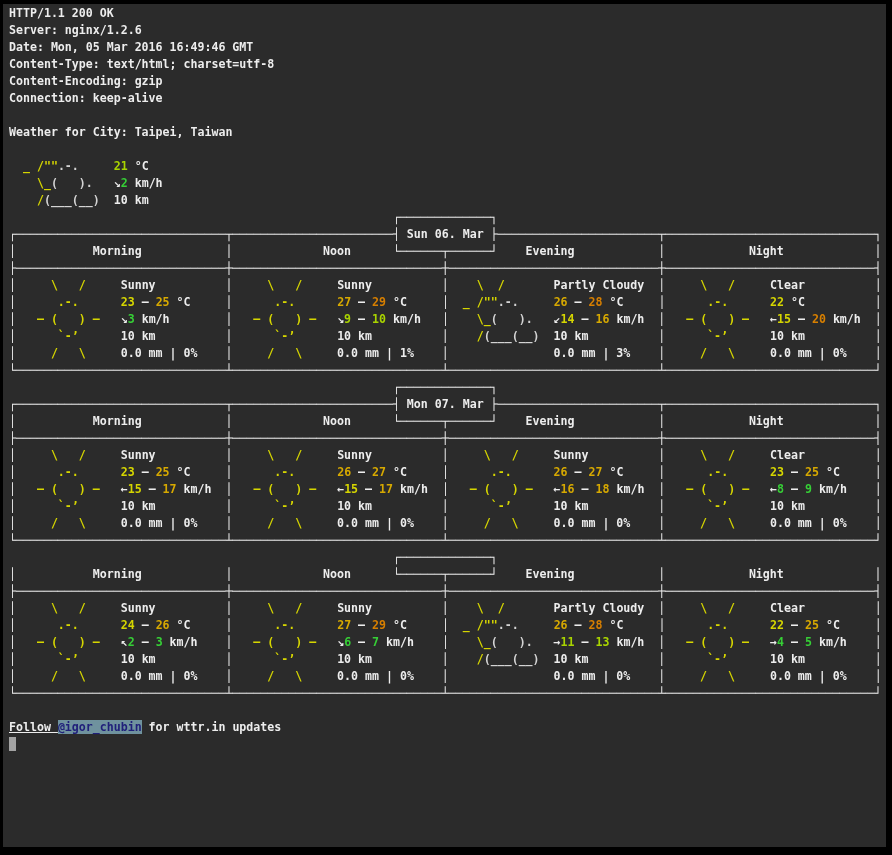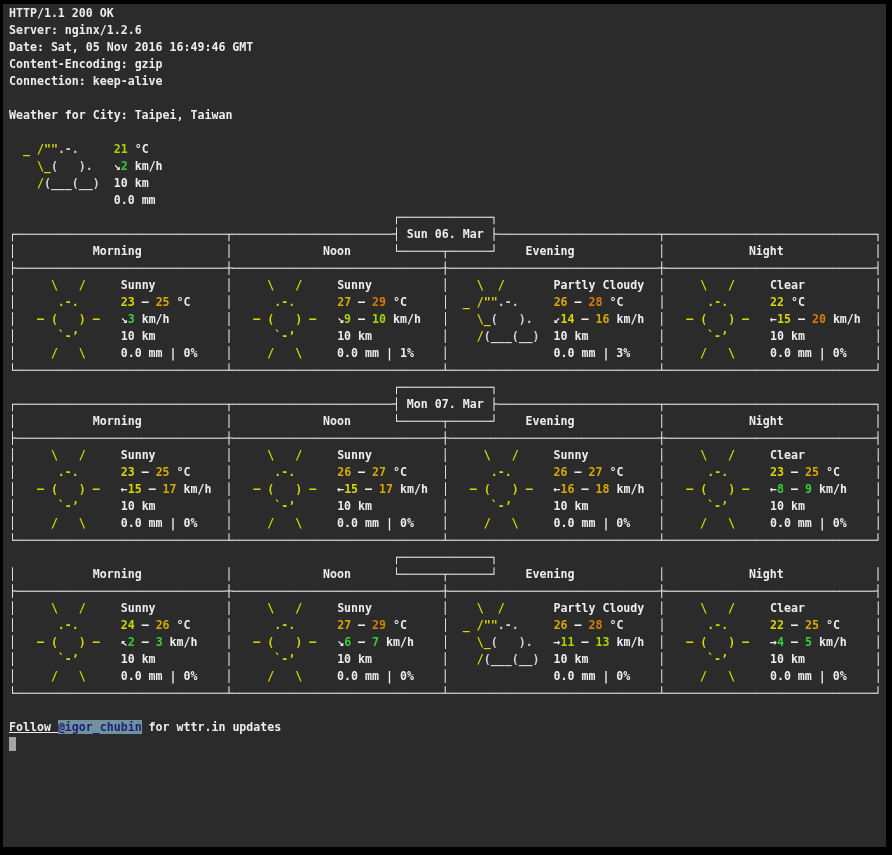--- a/index.html
+++ b/index.html
@@ -38,30 +38,30 @@
   }
   .minibuffer { height: 10px; }
 </style>
 </head>
 <body>
 
 <div class="terminal">
   <div class="buffer" style="color: rgb(237, 237, 237);">
       <div class="line"><span style="color: rgb(237, 237, 237);">HTTP/1.1 200 OK</span></div>
       <div class="line"><span style="color: rgb(237, 237, 237);">Server: nginx/1.2.6</span></div>
-      <div class="line"><span style="color: rgb(237, 237, 237);">Date: Sat, 05 Nov 2016 16:49:46 GMT</span></div>
+      <div class="line"><span style="color: rgb(237, 237, 237);">Date: Mon, 05 Mar 2016 16:49:46 GMT</span></div>
+      <div class="line"><span style="color: rgb(237, 237, 237);">Content-Type: text/html; charset=utf-8</span></div>
       <div class="line"><span style="color: rgb(237, 237, 237);">Content-Encoding: gzip</span></div>
       <div class="line"><span style="color: rgb(237, 237, 237);">Connection: keep-alive</span></div>
       <div class="line"></div>
       <div class="line"><span style="color: rgb(237, 237, 237);">Weather for City: Taipei, Taiwan</span></div>
       <div class="line"></div>
       <div class="line"><span style="color: rgb(237, 237, 237);"> </span><span style="color: rgb(214, 214, 0);"> _ /""</span><span style="color: rgb(212, 212, 212);">.-.    </span><span style="color: rgb(237, 237, 237);"> </span><span style="color: rgb(169, 212, 0);">21</span><span style="color: rgb(237, 237, 237);"> °C</span><span style="color: rgb(237, 237, 237);">          </span></div>
       <div class="line"><span style="color: rgb(237, 237, 237);"> </span><span style="color: rgb(214, 214, 0);">   \_</span><span style="color: rgb(212, 212, 212);">(   ).  </span><span style="color: rgb(237, 237, 237);"> </span><span style="color: rgb(237, 237, 237);">↘</span><span style="color: rgb(54, 207, 54);">2</span><span style="color: rgb(237, 237, 237);"> km/h</span><span style="color: rgb(237, 237, 237);">        </span></div>
       <div class="line"><span style="color: rgb(237, 237, 237);"> </span><span style="color: rgb(214, 214, 0);">   /</span><span style="color: rgb(212, 212, 212);">(___(__) </span><span style="color: rgb(237, 237, 237);"> </span><span style="color: rgb(237, 237, 237);">10 km</span><span style="color: rgb(237, 237, 237);">          </span></div>
-      <div class="line"><span style="color: rgb(237, 237, 237);"> </span><span style="color: rgb(212, 212, 212);">             </span><span style="color: rgb(237, 237, 237);"> </span><span style="color: rgb(237, 237, 237);">0.0 mm</span><span style="color: rgb(237, 237, 237);">         </span></div>
       <div class="line"><span style="color: rgb(237, 237, 237);">                                                       ┌─────────────┐</span></div>
       <div class="line"><span style="color: rgb(237, 237, 237);">┌──────────────────────────────┬───────────────────────┤ Sun 06. Mar ├───────────────────────┬──────────────────────────────┐</span></div>
       <div class="line"><span style="color: rgb(237, 237, 237);">│           Morning            │             Noon      └──────┬──────┘    Evening            │            Night             │</span></div>
       <div class="line"><span style="color: rgb(237, 237, 237);">├──────────────────────────────┼──────────────────────────────┼──────────────────────────────┼──────────────────────────────┤</span></div>
       <div class="line"><span style="color: rgb(237, 237, 237);">│</span><span style="color: rgb(237, 237, 237);"> </span><span style="color: rgb(214, 214, 0);">    \   /    </span><span style="color: rgb(237, 237, 237);"> </span><span style="color: rgb(237, 237, 237);">Sunny</span><span style="color: rgb(237, 237, 237);">          </span><span style="color: rgb(237, 237, 237);">│</span><span style="color: rgb(237, 237, 237);"> </span><span style="color: rgb(214, 214, 0);">    \   /    </span><span style="color: rgb(237, 237, 237);"> </span><span style="color: rgb(237, 237, 237);">Sunny</span><span style="color: rgb(237, 237, 237);">          </span><span style="color: rgb(237, 237, 237);">│</span><span style="color: rgb(237, 237, 237);"> </span><span style="color: rgb(214, 214, 0);">   \  /</span><span style="color: rgb(212, 212, 212);">      </span><span style="color: rgb(237, 237, 237);"> </span><span style="color: rgb(237, 237, 237);">Partly Cloudy</span><span style="color: rgb(237, 237, 237);">  </span><span style="color: rgb(237, 237, 237);">│</span><span style="color: rgb(237, 237, 237);"> </span><span style="color: rgb(214, 214, 0);">    \   /    </span><span style="color: rgb(237, 237, 237);"> </span><span style="color: rgb(237, 237, 237);">Clear</span><span style="color: rgb(237, 237, 237);">          </span><span style="color: rgb(237, 237, 237);">│</span></div>
       <div class="line"><span style="color: rgb(237, 237, 237);">│</span><span style="color: rgb(237, 237, 237);"> </span><span style="color: rgb(214, 214, 0);">     .-.     </span><span style="color: rgb(237, 237, 237);"> </span><span style="color: rgb(214, 214, 0);">23</span><span style="color: rgb(237, 237, 237);"> – </span><span style="color: rgb(215, 169, 0);">25</span><span style="color: rgb(237, 237, 237);"> °C</span><span style="color: rgb(237, 237, 237);">     </span><span style="color: rgb(237, 237, 237);">│</span><span style="color: rgb(237, 237, 237);"> </span><span style="color: rgb(214, 214, 0);">     .-.     </span><span style="color: rgb(237, 237, 237);"> </span><span style="color: rgb(215, 169, 0);">27</span><span style="color: rgb(237, 237, 237);"> – </span><span style="color: rgb(215, 127, 0);">29</span><span style="color: rgb(237, 237, 237);"> °C</span><span style="color: rgb(237, 237, 237);">     </span><span style="color: rgb(237, 237, 237);">│</span><span style="color: rgb(237, 237, 237);"> </span><span style="color: rgb(214, 214, 0);"> _ /""</span><span style="color: rgb(212, 212, 212);">.-.    </span><span style="color: rgb(237, 237, 237);"> </span><span style="color: rgb(215, 169, 0);">26</span><span style="color: rgb(237, 237, 237);"> – </span><span style="color: rgb(215, 127, 0);">28</span><span style="color: rgb(237, 237, 237);"> °C</span><span style="color: rgb(237, 237, 237);">     </span><span style="color: rgb(237, 237, 237);">│</span><span style="color: rgb(237, 237, 237);"> </span><span style="color: rgb(214, 214, 0);">     .-.     </span><span style="color: rgb(237, 237, 237);"> </span><span style="color: rgb(214, 214, 0);">22</span><span style="color: rgb(237, 237, 237);"> °C</span><span style="color: rgb(237, 237, 237);">          </span><span style="color: rgb(237, 237, 237);">│</span></div>
       <div class="line"><span style="color: rgb(237, 237, 237);">│</span><span style="color: rgb(237, 237, 237);"> </span><span style="color: rgb(214, 214, 0);">  – (   ) –  </span><span style="color: rgb(237, 237, 237);"> </span><span style="color: rgb(237, 237, 237);">↘</span><span style="color: rgb(54, 207, 54);">3</span><span style="color: rgb(237, 237, 237);"> km/h</span><span style="color: rgb(237, 237, 237);">        </span><span style="color: rgb(237, 237, 237);">│</span><span style="color: rgb(237, 237, 237);"> </span><span style="color: rgb(214, 214, 0);">  – (   ) –  </span><span style="color: rgb(237, 237, 237);"> </span><span style="color: rgb(237, 237, 237);">↘</span><span style="color: rgb(169, 212, 0);">9</span><span style="color: rgb(237, 237, 237);"> – </span><span style="color: rgb(169, 212, 0);">10</span><span style="color: rgb(237, 237, 237);"> km/h</span><span style="color: rgb(237, 237, 237);">   </span><span style="color: rgb(237, 237, 237);">│</span><span style="color: rgb(237, 237, 237);"> </span><span style="color: rgb(214, 214, 0);">   \_</span><span style="color: rgb(212, 212, 212);">(   ).  </span><span style="color: rgb(237, 237, 237);"> </span><span style="color: rgb(237, 237, 237);">↙</span><span style="color: rgb(214, 214, 0);">14</span><span style="color: rgb(237, 237, 237);"> – </span><span style="color: rgb(215, 169, 0);">16</span><span style="color: rgb(237, 237, 237);"> km/h</span><span style="color: rgb(237, 237, 237);">  </span><span style="color: rgb(237, 237, 237);">│</span><span style="color: rgb(237, 237, 237);"> </span><span style="color: rgb(214, 214, 0);">  – (   ) –  </span><span style="color: rgb(237, 237, 237);"> </span><span style="color: rgb(237, 237, 237);">←</span><span style="color: rgb(214, 214, 0);">15</span><span style="color: rgb(237, 237, 237);"> – </span><span style="color: rgb(215, 127, 0);">20</span><span style="color: rgb(237, 237, 237);"> km/h</span><span style="color: rgb(237, 237, 237);">  </span><span style="color: rgb(237, 237, 237);">│</span></div>
       <div class="line"><span style="color: rgb(237, 237, 237);">│</span><span style="color: rgb(237, 237, 237);"> </span><span style="color: rgb(214, 214, 0);">     `-’     </span><span style="color: rgb(237, 237, 237);"> </span><span style="color: rgb(237, 237, 237);">10 km</span><span style="color: rgb(237, 237, 237);">          </span><span style="color: rgb(237, 237, 237);">│</span><span style="color: rgb(237, 237, 237);"> </span><span style="color: rgb(214, 214, 0);">     `-’     </span><span style="color: rgb(237, 237, 237);"> </span><span style="color: rgb(237, 237, 237);">10 km</span><span style="color: rgb(237, 237, 237);">          </span><span style="color: rgb(237, 237, 237);">│</span><span style="color: rgb(237, 237, 237);"> </span><span style="color: rgb(214, 214, 0);">   /</span><span style="color: rgb(212, 212, 212);">(___(__) </span><span style="color: rgb(237, 237, 237);"> </span><span style="color: rgb(237, 237, 237);">10 km</span><span style="color: rgb(237, 237, 237);">          </span><span style="color: rgb(237, 237, 237);">│</span><span style="color: rgb(237, 237, 237);"> </span><span style="color: rgb(214, 214, 0);">     `-’     </span><span style="color: rgb(237, 237, 237);"> </span><span style="color: rgb(237, 237, 237);">10 km</span><span style="color: rgb(237, 237, 237);">          </span><span style="color: rgb(237, 237, 237);">│</span></div>
       <div class="line"><span style="color: rgb(237, 237, 237);">│</span><span style="color: rgb(237, 237, 237);"> </span><span style="color: rgb(214, 214, 0);">    /   \    </span><span style="color: rgb(237, 237, 237);"> </span><span style="color: rgb(237, 237, 237);">0.0 mm | 0%</span><span style="color: rgb(237, 237, 237);">    </span><span style="color: rgb(237, 237, 237);">│</span><span style="color: rgb(237, 237, 237);"> </span><span style="color: rgb(214, 214, 0);">    /   \    </span><span style="color: rgb(237, 237, 237);"> </span><span style="color: rgb(237, 237, 237);">0.0 mm | 1%</span><span style="color: rgb(237, 237, 237);">    </span><span style="color: rgb(237, 237, 237);">│</span><span style="color: rgb(237, 237, 237);"> </span><span style="color: rgb(212, 212, 212);">             </span><span style="color: rgb(237, 237, 237);"> </span><span style="color: rgb(237, 237, 237);">0.0 mm | 3%</span><span style="color: rgb(237, 237, 237);">    </span><span style="color: rgb(237, 237, 237);">│</span><span style="color: rgb(237, 237, 237);"> </span><span style="color: rgb(214, 214, 0);">    /   \    </span><span style="color: rgb(237, 237, 237);"> </span><span style="color: rgb(237, 237, 237);">0.0 mm | 0%</span><span style="color: rgb(237, 237, 237);">    </span><span style="color: rgb(237, 237, 237);">│</span></div>
       <div class="line"><span style="color: rgb(237, 237, 237);">└──────────────────────────────┴──────────────────────────────┴──────────────────────────────┴──────────────────────────────┘</span></div>

